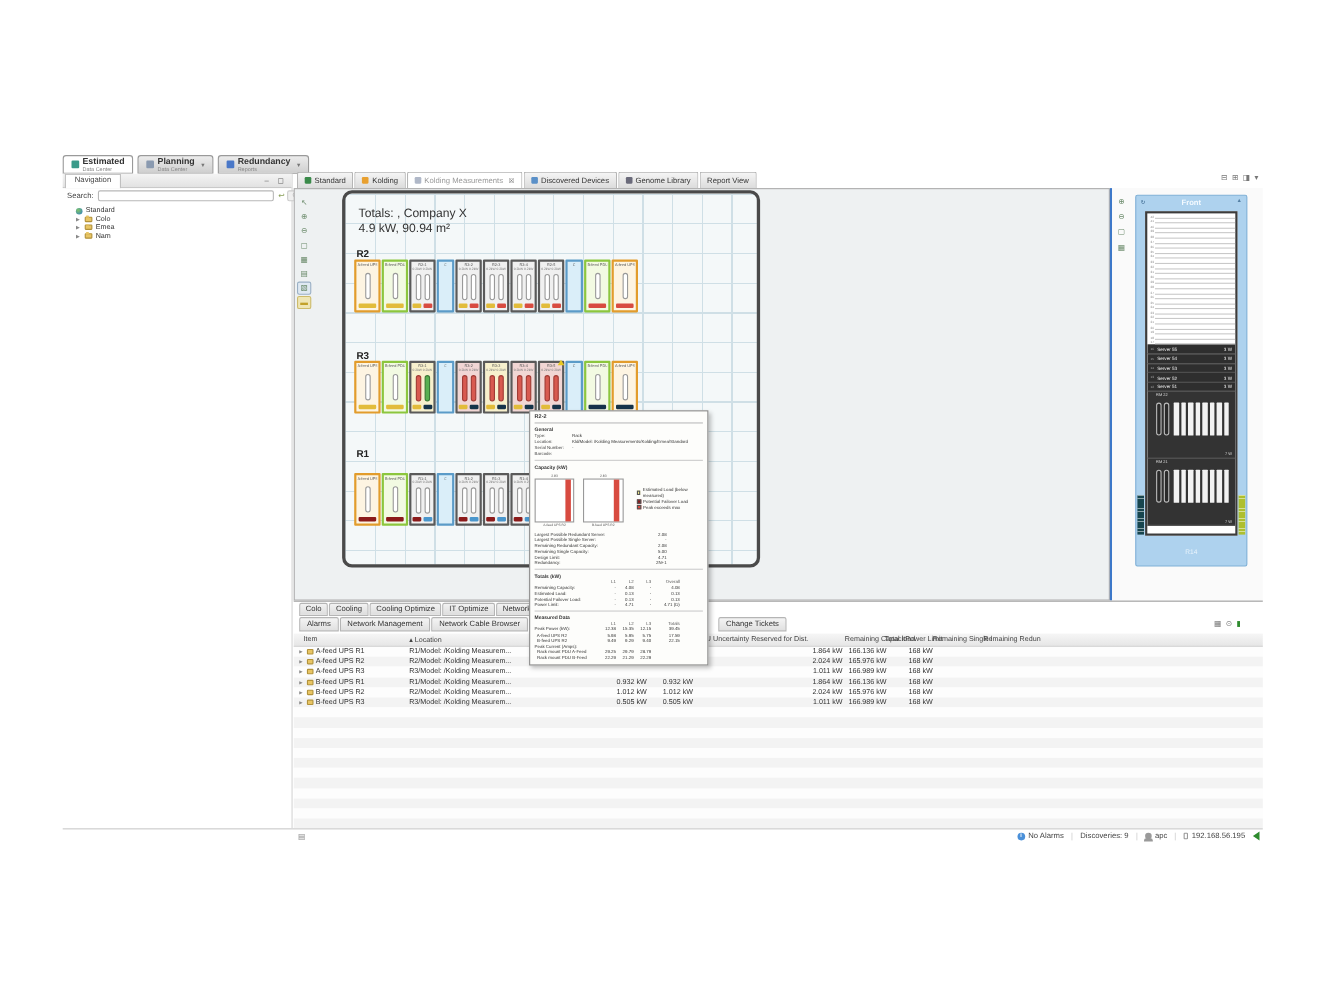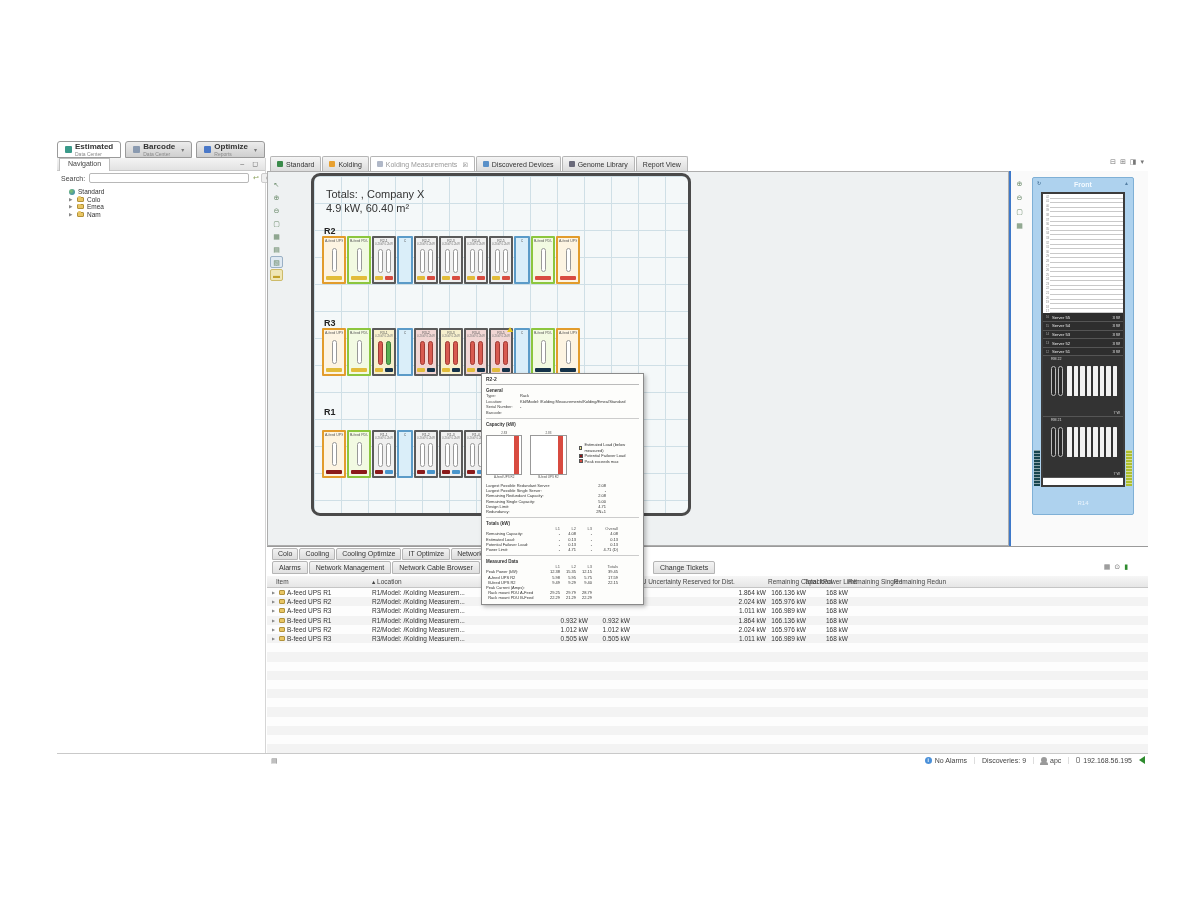--- a/index.html
+++ b/index.html
@@ -207,29 +207,29 @@
     <div class="ptab sel">
       <div class="picon" style="background: rgb(58, 154, 138);"></div>
       <div>
         <div class="pl">Estimated</div>
         <div class="ps">Data Center</div>
       </div>
     </div>
     <div class="ptab">
       <div class="picon" style="background: rgb(138, 154, 176);"></div>
       <div>
-        <div class="pl">Barcode</div>
+        <div class="pl">Planning</div>
         <div class="ps">Data Center</div>
       </div>
       <div class="pchev">▾</div>
     </div>
     <div class="ptab">
       <div class="picon" style="background: rgb(74, 120, 200);"></div>
       <div>
-        <div class="pl">Optimize</div>
+        <div class="pl">Redundancy</div>
         <div class="ps">Reports</div>
       </div>
       <div class="pchev">▾</div>
     </div>
   </div>
 
 <div class="abs" id="nav-panel">
   <div id="nav-head">
     <div id="nav-tab">Navigation</div>
     <div id="nav-winbtns">– ◻</div>
@@ -307,21 +307,21 @@
       <div class="ctool">⊕</div>
       <div class="ctool">⊖</div>
       <div class="ctool">▢</div>
       <div class="ctool">▦</div>
       <div class="ctool">▤</div>
       <div class="ctool sel">▧</div>
       <div class="ctool yellow">▬</div>
     </div>
   <div id="floorplan">
     <div id="fp-title1">Totals: ,  Company X</div>
-    <div id="fp-title2">4.9 kW,  60.40 m²</div>
+    <div id="fp-title2">4.9 kW,  90.94 m²</div>
   <div class="fp-rowlabel" style="top: 50px;">R2</div>
       <div class="fp-strip" style="top: 60px;">
         <div class="rack o w">
           <div class="rack-label">A-feed UPS</div>
           <div class="rack-caps">
             <div class="cap"></div>
           </div>
           <div class="rack-bars">
             <div class="rbar one" style="background: rgb(226, 188, 58);"></div>
           </div>

